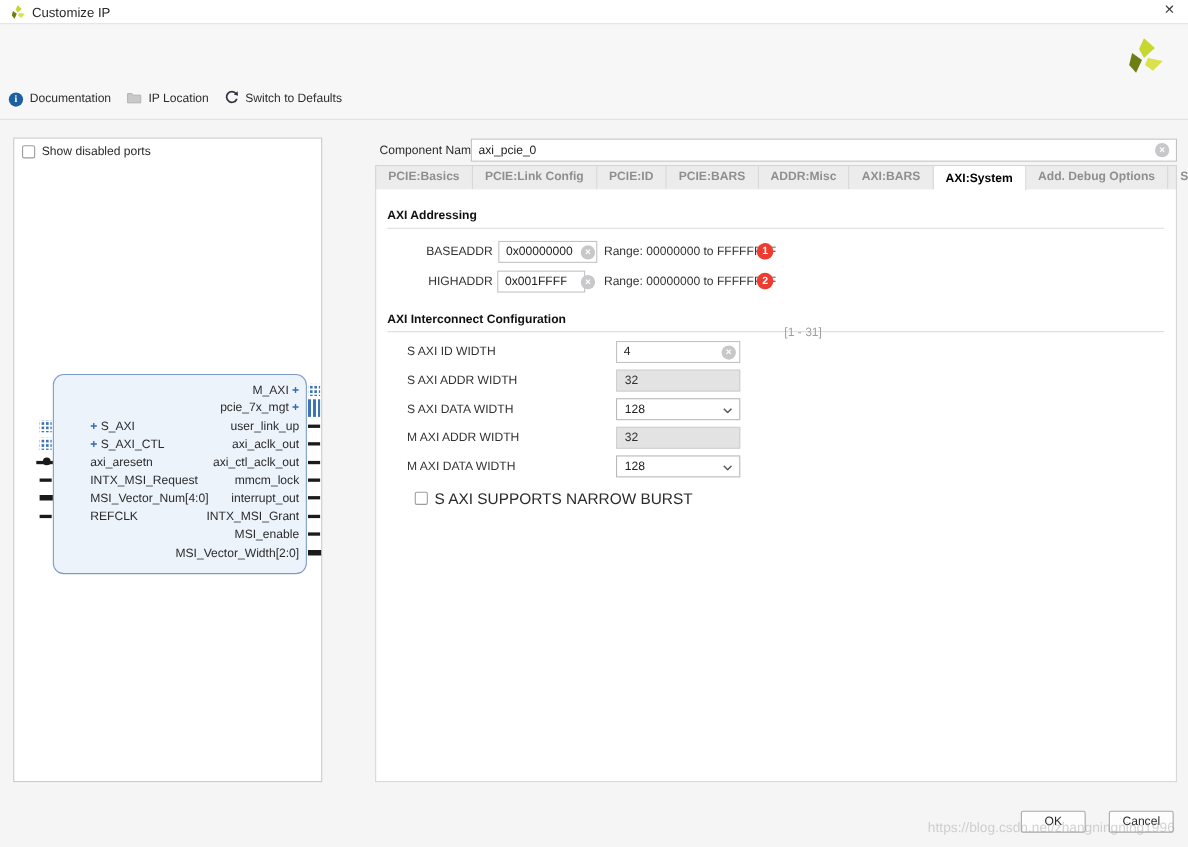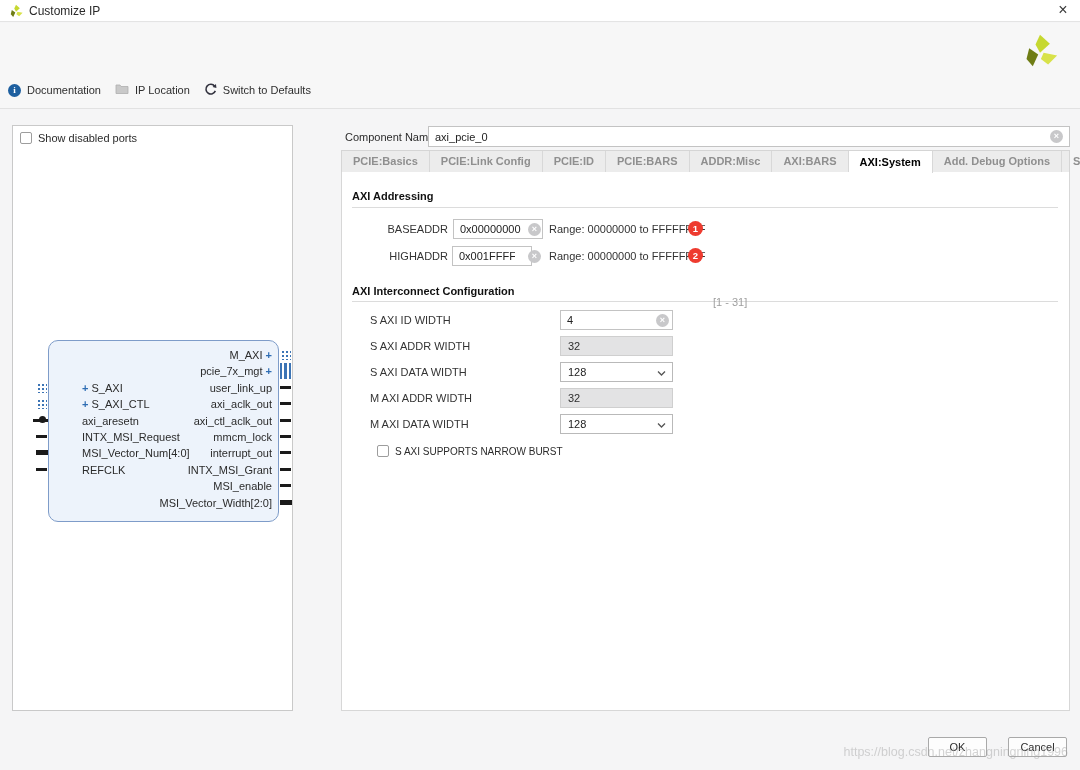--- a/index.html
+++ b/index.html
@@ -62,21 +62,21 @@
   .f-label { position:absolute; font-size:11px; color:#333; }
   .f-label.ra { width:96px; left:352px; text-align:right; }
   .mini-input { position:absolute; height:20px; border:1px solid #c3c3c3; background:#fff; font-size:11px; color:#222; padding:0 16px 0 6px; font-family:inherit; }
   .range-txt { position:absolute; font-size:11px; color:#333; }
   .badge { position:absolute; width:15px; height:15px; border-radius:50%; background:#ee3b2f; color:#fff; font-size:9.5px; font-weight:bold; text-align:center; line-height:15px; }
   .dis-field { position:absolute; width:113px; height:20px; background:#e3e3e4; border:1px solid #cfcfcf; font-size:11px; color:#2f2f2f; line-height:18px; padding-left:7px; }
   .sel-field { position:absolute; width:113px; height:20px; background:#fff; border:1px solid #b9b9b9; font-size:11px; color:#222; line-height:18px; padding-left:7px; cursor:default; }
   .sel-field svg { position:absolute; right:6px; top:8px; }
   .hint { position:absolute; font-size:11px; color:#9f9f9f; }
   .nb-row { position:absolute; left:377px; top:445px; display:flex; align-items:center; gap:6px; }
-  .nb-row .lbl { font-size:10px; color:#2b2b2b; }
+  .nb-row .lbl { font-size:14px; color:#2b2b2b; }
 
   
   .btn { position:absolute; top:737px; width:59px; height:20px; background:#fdfdfd; border:1px solid #a9a9a9; border-radius:2px; font-size:11px; color:#2b2b2b; text-align:center; line-height:18px; cursor:default; z-index:1; }
   .watermark { position:absolute; top:745px; right:12px; font-size:12.5px; color:rgba(160,160,160,0.45); z-index:5; pointer-events:none; white-space:nowrap; }
 </style>
 </head>
 <body>
 
 <div class="titlebar">
   <span class="tlogo">

